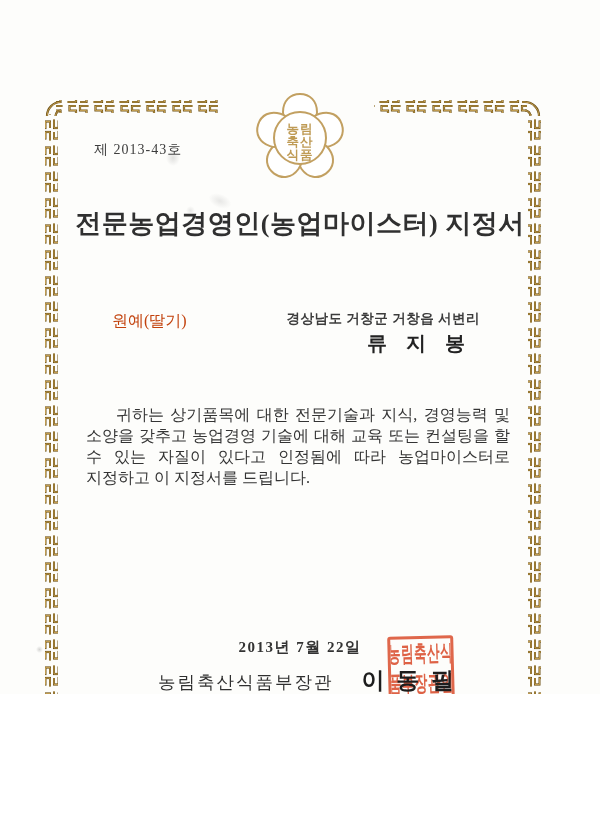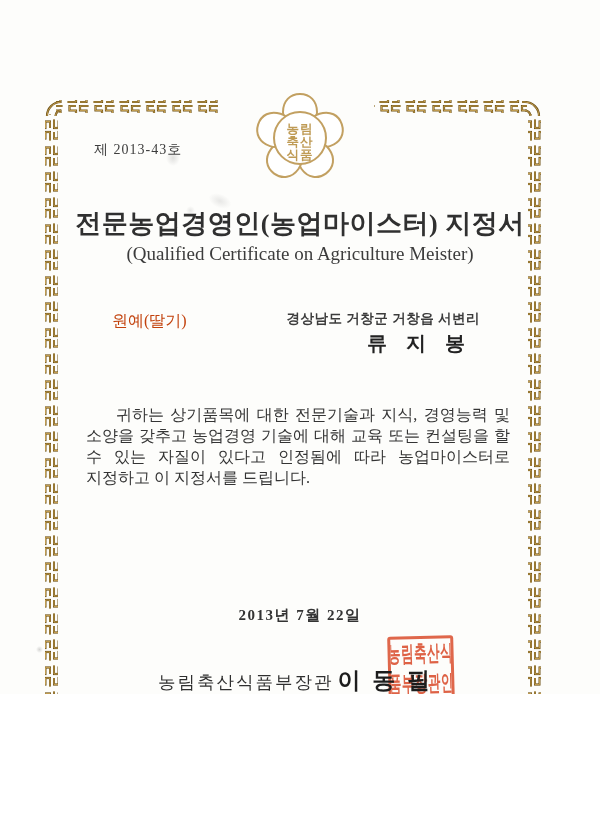--- a/index.html
+++ b/index.html
@@ -15,23 +15,23 @@
   .subtitle{position:absolute;left:0;right:0;top:243px;text-align:center;font-size:19px;color:#3c3c3c;}
   .item-label{position:absolute;left:112px;top:311px;font-size:16px;font-weight:400;color:#c2410c;}
   .recipient-address{position:absolute;right:120px;top:310px;font-size:13.5px;font-weight:700;
     letter-spacing:.5px;color:#3c3c3c;}
   .recipient-name{position:absolute;right:128px;top:330px;font-size:20px;font-weight:700;
     letter-spacing:7px;color:#222;}
   .body-ko{position:absolute;left:86px;top:404px;width:424px;margin:0;font-size:16px;
     line-height:21px;text-align:justify;text-indent:30px;word-break:keep-all;color:#343434;}
   .body-en{position:absolute;left:86px;top:505px;width:424px;margin:0;font-size:15.5px;
     line-height:27px;text-align:justify;text-indent:28px;color:#3a3a3a;}
-  .issue-date{position:absolute;left:100px;width:400px;top:606px;text-align:center;
+  .issue-date{position:absolute;left:100px;width:400px;top:638px;text-align:center;
     font-size:15px;letter-spacing:1.5px;font-weight:600;color:#333;}
-  .signature{position:absolute;left:158px;top:665px;display:flex;align-items:baseline;gap:4px;z-index:7;}
+  .signature{position:absolute;left:158px;top:665px;display:flex;align-items:baseline;gap:28px;z-index:7;}
   .issuer-title{font-size:17.5px;letter-spacing:2px;color:#2f2f2f;}
   .issuer-name{font-size:23px;letter-spacing:3px;font-weight:600;color:#1d1d1d;}
   .seal{position:absolute;left:388px;top:636px;width:66px;height:66px;box-sizing:border-box;
     border:3.5px solid rgba(220,90,60,.92);border-radius:3px;transform:rotate(-1.5deg);z-index:6;
     display:flex;flex-direction:column;justify-content:space-around;align-items:center;overflow:hidden;}
   .seal-line{font-size:12.5px;line-height:13px;font-weight:700;letter-spacing:.5px;
     color:rgba(220,90,60,.95);white-space:nowrap;transform:scaleY(1.75);}
   .smudge{position:absolute;pointer-events:none;}
   .s1{left:166px;top:150px;width:14px;height:16px;opacity:.25;
       background:radial-gradient(ellipse at center,#8a8a8a 0%,rgba(138,138,138,0) 70%);}
@@ -88,21 +88,20 @@
         <text x="0" y="5" dominant-baseline="middle">축산</text>
         <text x="0" y="18" dominant-baseline="middle">식품</text>
       </g>
     </g>
   </svg>
 
   <div class="doc-number">제 2013-43호</div>
 
   <h1 class="title">전문농업경영인(농업마이스터) 지정서</h1>
 
-  <div class="subtitle">(Qualified Certificate on Agriculture Meister)</div>
 
   <div class="item-label">원예(딸기)</div>
 
   <div class="recipient-address">경상남도 거창군 거창읍 서변리</div>
 
   <div class="recipient-name">류 지 봉</div>
 
   <p class="body-ko">귀하는 상기품목에 대한 전문기술과 지식, 경영능력 및 소양을 갖추고 농업경영 기술에 대해 교육 또는 컨설팅을 할 수 있는 자질이 있다고 인정됨에 따라 농업마이스터로 지정하고 이 지정서를 드립니다.</p>
 
 

